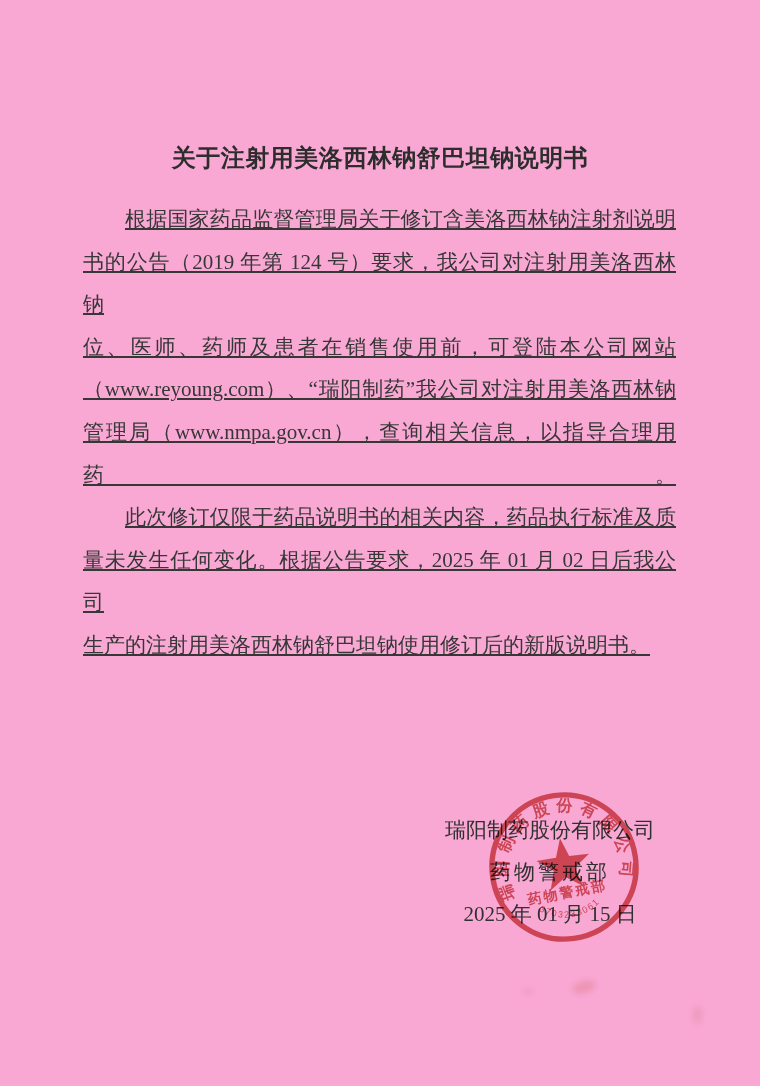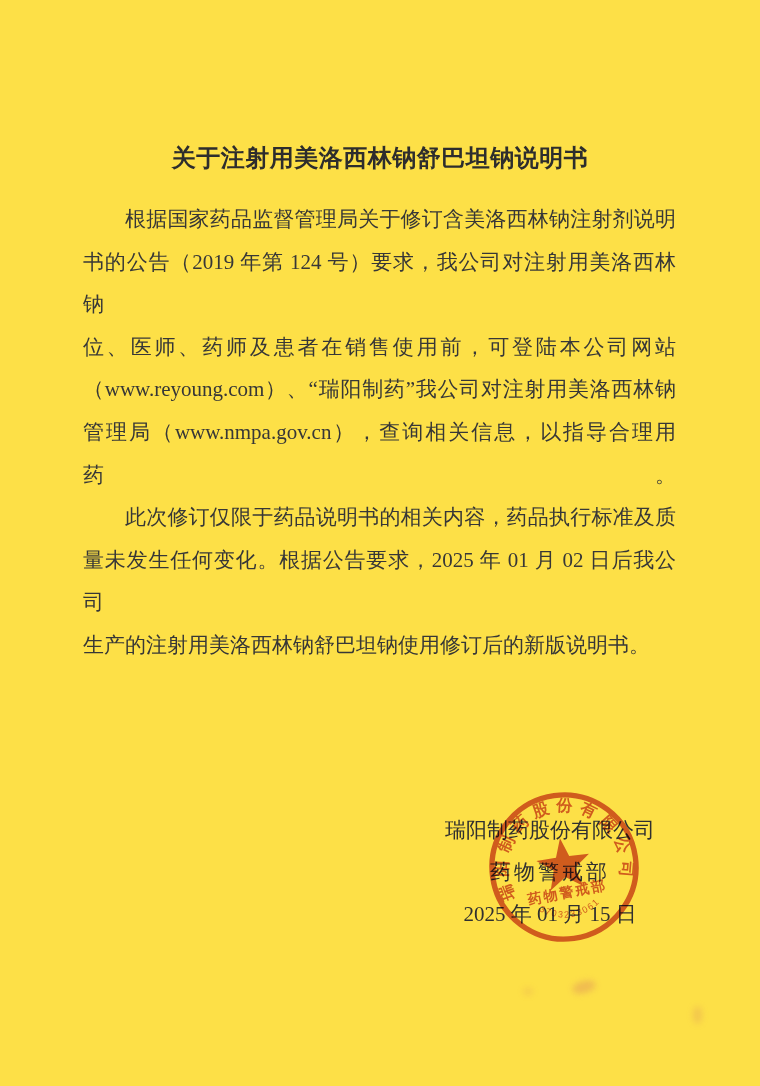--- a/index.html
+++ b/index.html
@@ -1,38 +1,39 @@
 <!DOCTYPE html>
 <html><head>
 <meta charset="utf-8">
 <style>
   html,body{margin:0;padding:0;background:#e9e9e9;}
   .page{
     position:relative;
     width:760px;height:1086px;
     margin:0 auto;
-    background:#fde047;
+    background:#f9a8d4;
     overflow:hidden;
     font-family:"Liberation Serif","DejaVu Serif",serif;
   }
   
   .title{
     padding-top:142px;
     text-align:center;
     font-family:"Liberation Sans","DejaVu Sans",sans-serif;
     font-weight:700;
     font-size:24px;
     line-height:31px;
     color:#2d2d2d;
     letter-spacing:0.5px;
   }
   
   .body-text{
     margin:25px 84px 0 83px;
     color:#373737;
+    text-decoration:underline;
   }
   .line{
     font-size:21px;
     line-height:42.6px;
     text-align:justify;
     white-space:pre-wrap;
   }
   .line.justify{
     text-align-last:justify;
     text-justify:inter-character;

